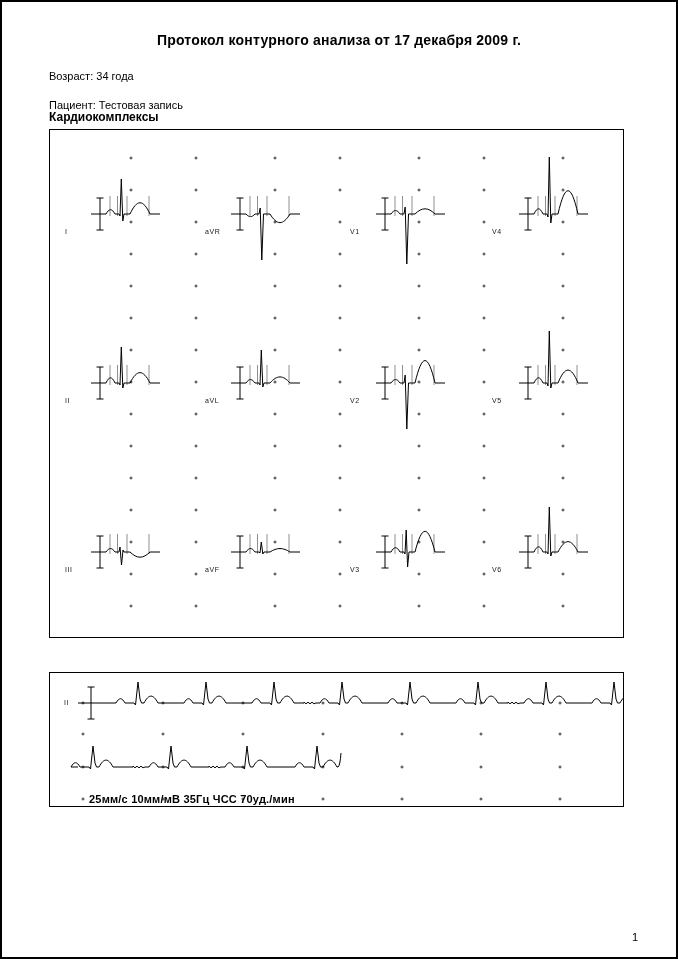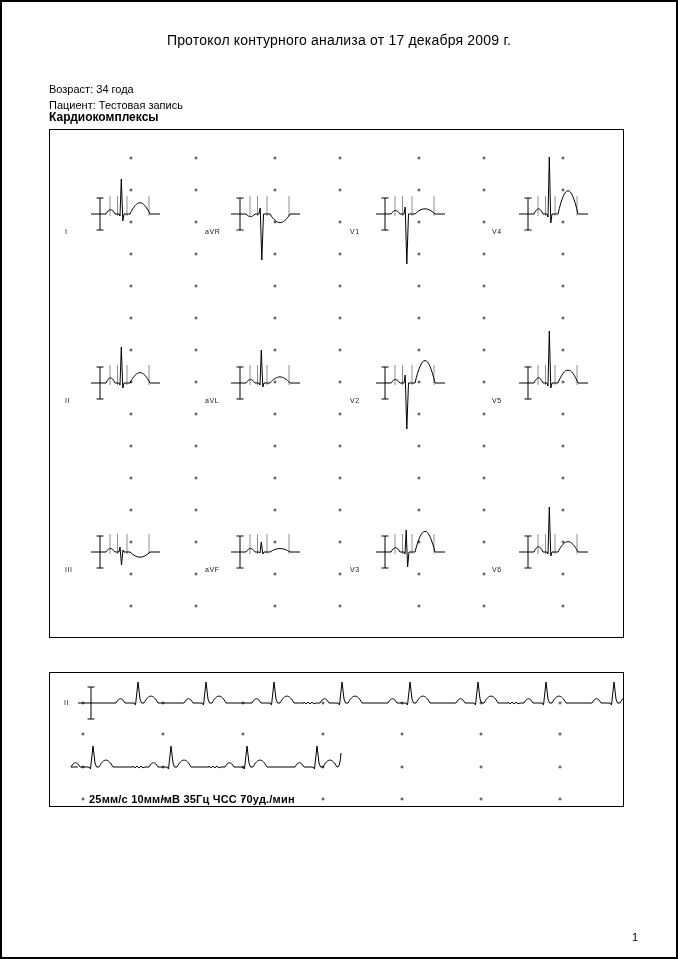--- a/index.html
+++ b/index.html
@@ -3,25 +3,25 @@
 <meta charset="utf-8">
 <style>
   html,body{margin:0;padding:0;background:#ffffff;}
   .page{
     position:relative;width:678px;height:959px;box-sizing:border-box;
     border:2px solid #000;background:#fff;color:#000;overflow:hidden;
     font-family:"Liberation Sans",sans-serif;
   }
   .title{
     position:absolute;top:30px;left:0;width:100%;text-align:center;
-    font-size:14px;font-weight:normal;letter-spacing:.2px;
+    font-size:14px;font-weight:bold;letter-spacing:.2px;
   }
   .meta{position:absolute;left:47px;font-size:11px;}
   .meta.patient{top:65px;margin-top:32px;}
-  .meta.age{top:81px;}
+  .meta.age{top:68px;}
   .sec-heading{
     position:absolute;left:47px;width:575px;box-sizing:border-box;
     font-size:12px;font-weight:bold;line-height:13px;
     border-bottom:2px solid #000;padding-bottom:18px;
   }
   .h-complexes{top:109px;}
   .h-record{top:652px;}
   .box{
     position:absolute;left:47px;box-sizing:border-box;
     border:1px solid #000;background:#fff;

